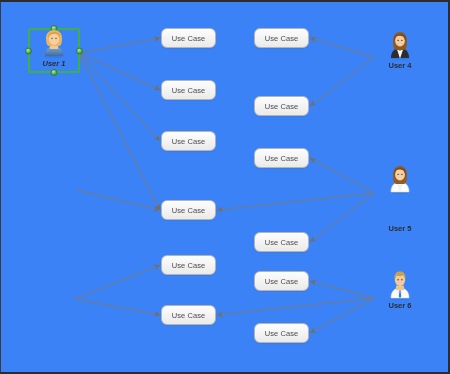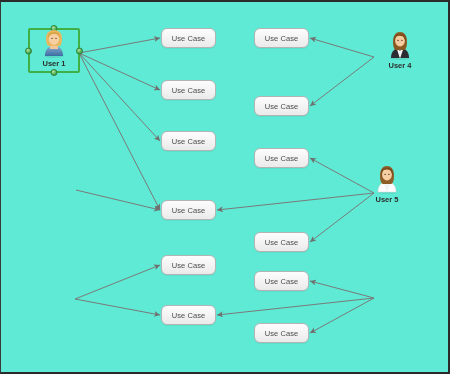--- a/index.html
+++ b/index.html
@@ -5,21 +5,21 @@
 <style>
   html, body {
     margin: 0;
     padding: 0;
     background: #ffffff;
   }
   #canvas {
     position: relative;
     width: 450px;
     height: 374px;
-    background: #5eead4;
+    background: #3b82f6;
     box-sizing: border-box;
     border-top: 2px solid #2b2b2b;
     border-bottom: 2px solid #2b2b2b;
     border-left: 1px solid #3a3a3a;
     border-right: 2px solid #2b2b2b;
     overflow: hidden;
     font-family: "Liberation Sans", sans-serif;
   }
   #wires {
     position: absolute;
@@ -132,21 +132,21 @@
   <div class="usecase" id="node-uc-r5" style="left: 253px; top: 269px;">Use Case</div>
   <div class="usecase" id="node-uc-r6" style="left: 253px; top: 321px;">Use Case</div>
 
   <div class="selection" id="selection-frame" style="left: 27px; top: 26px; width: 52px; height: 45px; border-color: rgb(63, 175, 70);">
     <span class="handle h-top"></span>
     <span class="handle h-bottom"></span>
     <span class="handle h-left"></span>
     <span class="handle h-right"></span>
   </div>
 
-  <div class="actor" id="node-user1" style="left: 25px; top: 24px;">
+  <div class="actor" id="node-user1" style="left: 25px; top: 24px; font-style: italic;">
     <span class="actor-icon">
       <svg viewBox="0 0 30 32" width="30" height="32">
         <ellipse cx="15" cy="30" rx="10" ry="2" fill="#000" opacity=".07"></ellipse>
         <path d="M6 30c0-7 4-10 9-10s9 3 9 10z" fill="#4a7fb5"></path>
         <path d="M6 30c0-7 4-10 9-10s9 3 9 10z" fill="url(#g1a)" opacity=".35"></path>
         <defs>
             <linearGradient id="g1a" x1="0" y1="0" x2="0" y2="1">
           <stop offset="0" stop-color="#fff"></stop>
               <stop offset="1" stop-color="#1d4f82"></stop>
         </linearGradient>
@@ -174,31 +174,47 @@
         <path d="M8 14c0-7 3-10 7-10s7 3 7 10c0 5-1.5 8-3 8h-8c-1.5 0-3-3-3-8z" fill="#8a5a22"></path>
         <ellipse cx="15" cy="12.4" rx="4.9" ry="6.2" fill="#f6cb9d"></ellipse>
         <path d="M9.6 8.4c1.5-3 8.4-3.2 10.5-.4.8 1 .8 4.6.4 5.8-.8-2.8-1.5-4.8-2.6-5.4-1.9-1-4.8-.9-6.4.1-1.1.7-1.6 2.8-2.1 5.2-.5-1.4-.7-4.1.2-5.3z" fill="#7a4d1b"></path>
         <circle cx="13.1" cy="12.4" r=".7" fill="#4a3724"></circle>
         <circle cx="16.9" cy="12.4" r=".7" fill="#4a3724"></circle>
       </svg>
     </span>
     <span class="actor-label">User 4</span>
   </div>
 
-  <div class="actor" id="node-user5" style="left: 358px; top: 160px;">
+  <div class="actor" id="node-user5" style="left: 371px; top: 160px; gap: 29px;">
     <span class="actor-icon">
       <svg viewBox="0 0 30 32" width="30" height="32">
         <ellipse cx="15" cy="30" rx="10" ry="2" fill="#000" opacity=".07"></ellipse>
         <path d="M6 30c0-7 4-10 9-10s9 3 9 10z" fill="#fcfcfc" stroke="#ddd" stroke-width=".6"></path>
         <path d="M12.6 20 15 23.2l2.4-3.2.9.6-3.3 10-3.3-10z" fill="#eef2f5"></path>
         <path d="M11 18h8v4h-8z" fill="#f2c79a"></path>
         <path d="M8 14c0-7 3-10 7-10s7 3 7 10c0 5-1.5 8-3 8h-8c-1.5 0-3-3-3-8z" fill="#8e5c27"></path>
         <ellipse cx="15" cy="12.4" rx="4.9" ry="6.2" fill="#f7cfa2"></ellipse>
         <path d="M9.6 8.2c1.5-3 8.4-3.2 10.6-.4.8 1.1.8 4.8.3 6-.8-2.9-1.4-5-2.6-5.6-1.9-1-4.8-.9-6.4.1-1.1.7-1.6 2.9-2.1 5.4-.5-1.5-.7-4.3.2-5.5z" fill="#7d4c1c"></path>
         <circle cx="13.1" cy="12.4" r=".7" fill="#4a3724"></circle>
         <circle cx="16.9" cy="12.4" r=".7" fill="#4a3724"></circle>
       </svg>
     </span>
     <span class="actor-label">User 5</span>
   </div>
 
+  <div class="actor" id="node-user6" style="left: 371px; top: 266px;">
+    <span class="actor-icon">
+      <svg viewBox="0 0 30 32" width="30" height="32">
+        <ellipse cx="15" cy="30" rx="10" ry="2" fill="#000" opacity=".07"></ellipse>
+        <path d="M6 30c0-7 4-10 9-10s9 3 9 10z" fill="#fcfcfc" stroke="#dcdcdc" stroke-width=".6"></path>
+        <path d="M12.6 19.9 15 23l2.4-3.1.9.5-3.3 10.1-3.3-10.1z" fill="#eceff2"></path>
+        <path d="M14.1 20.3h1.8l-.5 2 .9 6-1.3 1.9-1.3-1.9.9-6z" fill="#3f7fc4"></path>
+        <path d="M11 17.8h8v4.2h-8z" fill="#f0c294"></path>
+        <ellipse cx="15" cy="11.8" rx="5.2" ry="6.3" fill="#f5ca99"></ellipse>
+        <path d="M9.4 10.4C9.4 5.4 11.8 3.6 15 3.6s5.6 1.8 5.6 6.8c-1-.4-1.3-2.6-2.1-3.2-1.8 1-5.4 1-7.2.2-.6.8-.9 2.6-1.9 3z" fill="#caa04e"></path>
+        <circle cx="13.1" cy="11.8" r=".7" fill="#4a3724"></circle>
+        <circle cx="16.9" cy="11.8" r=".7" fill="#4a3724"></circle>
+      </svg>
+    </span>
+    <span class="actor-label">User 6</span>
+  </div>
 
 </div>
 
 </body></html>

